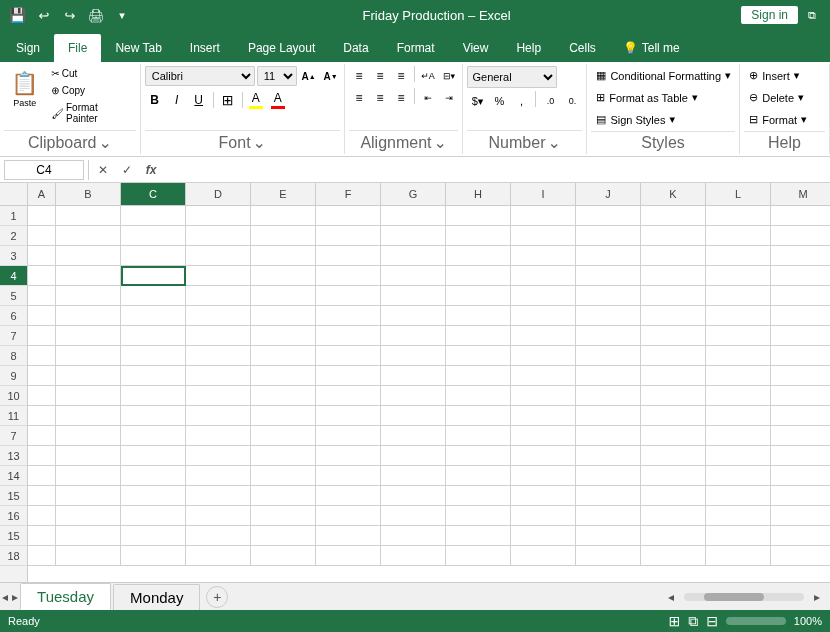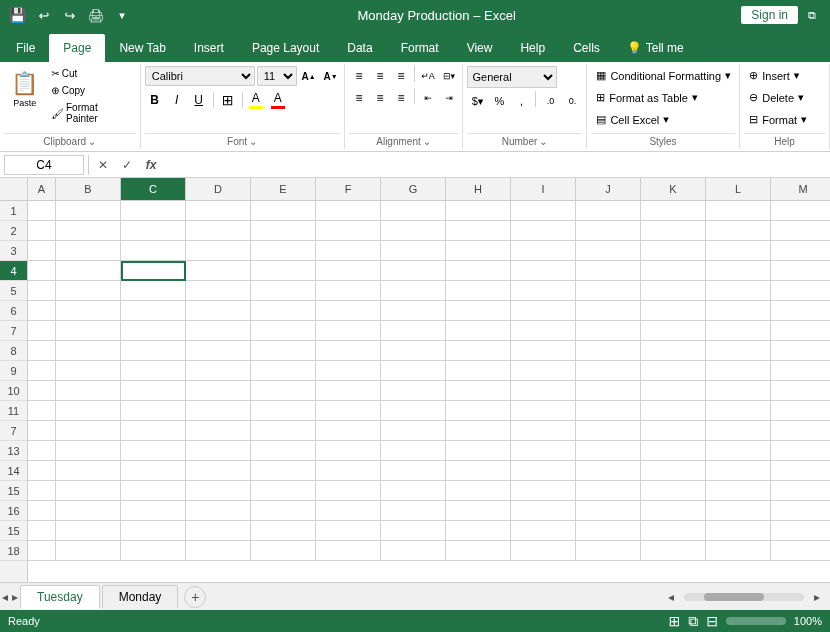--- a/index.html
+++ b/index.html
@@ -34,21 +34,21 @@
     #ribbon {
       background: #fff; border-bottom: 1px solid #d0d0d0;
       display: flex; align-items: stretch; min-height: 90px; padding: 2px 0;
     }
     .ribbon-group {
       display: flex; flex-direction: column; align-items: center;
       border-right: 1px solid #e0e0e0; padding: 2px 4px; min-width: 50px;
     }
     .ribbon-group-content { display: flex; align-items: flex-start; flex: 1; gap: 2px; }
     .ribbon-group-label {
-      font-size: 10px; color: #666; text-align: center; margin-top: 2px;
+      font-size: 16px; color: #666; text-align: center; margin-top: 2px;
       border-top: 1px solid #e0e0e0; width: 100%; padding-top: 2px;
       display: flex; align-items: center; justify-content: center; gap: 2px;
     }
     .paste-btn {
       display: flex; flex-direction: column; align-items: center; justify-content: center;
       padding: 4px 6px; cursor: pointer; border-radius: 2px; font-size: 9px; gap: 1px;
       border: 1px solid transparent; min-width: 40px;
     }
     .paste-btn-icon { font-size: 22px; }
     .small-btns { display: flex; flex-direction: column; gap: 2px; }
@@ -152,21 +152,21 @@
     #status-left { display: flex; align-items: center; gap: 4px; }
     #status-right { display: flex; align-items: center; gap: 8px; }
     .status-icon { font-size: 14px; cursor: pointer; }
 
     
     #sheet-tabs {
       display: flex; align-items: center; background: #f0f0f0;
       border-top: 1px solid #ccc; height: 28px; overflow: hidden;
     }
     .sheet-tab {
-      padding: 4px 16px; font-size: 12px; cursor: pointer; border: 1px solid #ccc;
+      padding: 4px 16px; font-size: 15px; cursor: pointer; border: 1px solid #ccc;
       border-bottom: none; background: #f0f0f0; margin-right: 2px; border-radius: 2px 2px 0 0;
     }
     .sheet-tab.active { background: #fff; color: #217346; font-weight: 500; border-bottom: 1px solid #fff; }
     .add-sheet-btn {
       width: 22px; height: 22px; display: flex; align-items: center; justify-content: center;
       cursor: pointer; border: 1px solid #ccc; border-radius: 50%; font-size: 14px;
       background: #f0f0f0; margin-left: 4px; color: #555;
     }
     #sheet-tabs-right { margin-left: auto; display: flex; align-items: center; gap: 4px; padding-right: 8px; }
     .scroll-btn { font-size: 12px; cursor: pointer; color: #555; padding: 2px; }
@@ -183,30 +183,30 @@
 <div style="width:830px; height:632px; display:flex; flex-direction:column; overflow:hidden;">
 
   <div id="title-bar">
     <div id="title-bar-left">
       <span class="title-bar-icon">💾</span>
       <span class="title-bar-icon" style="font-size:13px;">↩</span>
       <span class="title-bar-icon" style="font-size:13px;">↪</span>
       <span class="title-bar-icon" style="font-size:13px;">🖨</span>
       <span class="title-bar-icon" style="font-size:11px;">▾</span>
     </div>
-    <div id="title-bar-center">Monday Production  –  Excel</div>
+    <div id="title-bar-center">Friday Production  –  Excel</div>
     <div id="title-bar-right">
       <button class="sign-in-btn">Sign in</button>
       <span class="title-bar-icon" style="font-size:11px;">⧉</span>
     </div>
   </div>
 
   <div id="tab-bar">
-    <div class="ribbon-tab">File</div>
-    <div class="ribbon-tab active">Page</div>
+    <div class="ribbon-tab">Sign</div>
+    <div class="ribbon-tab active">File</div>
     <div class="ribbon-tab">New Tab</div>
     <div class="ribbon-tab">Insert</div>
     <div class="ribbon-tab">Page Layout</div>
     <div class="ribbon-tab">Data</div>
     <div class="ribbon-tab">Format</div>
     <div class="ribbon-tab">View</div>
     <div class="ribbon-tab">Help</div>
     <div class="ribbon-tab">Cells</div>
     <div class="ribbon-tab" style="display:flex; align-items:center; gap:3px;">
       <span>💡</span>Tell me
@@ -336,21 +336,21 @@
           <span>Conditional Formatting</span>
           <span>▾</span>
         </div>
         <div class="styles-btn">
           <span>⊞</span>
           <span>Format as Table</span>
           <span>▾</span>
         </div>
         <div class="styles-btn">
           <span>▤</span>
-          <span>Cell Excel</span>
+          <span>Sign Styles</span>
           <span>▾</span>
         </div>
       </div>
       <div class="ribbon-group-label">
         <span>Styles</span>
       </div>
     </div>
 
     <div class="ribbon-group" style="min-width:90px;">
       <div class="ribbon-group-content" style="flex-direction:column; gap:3px; width:100%;">

